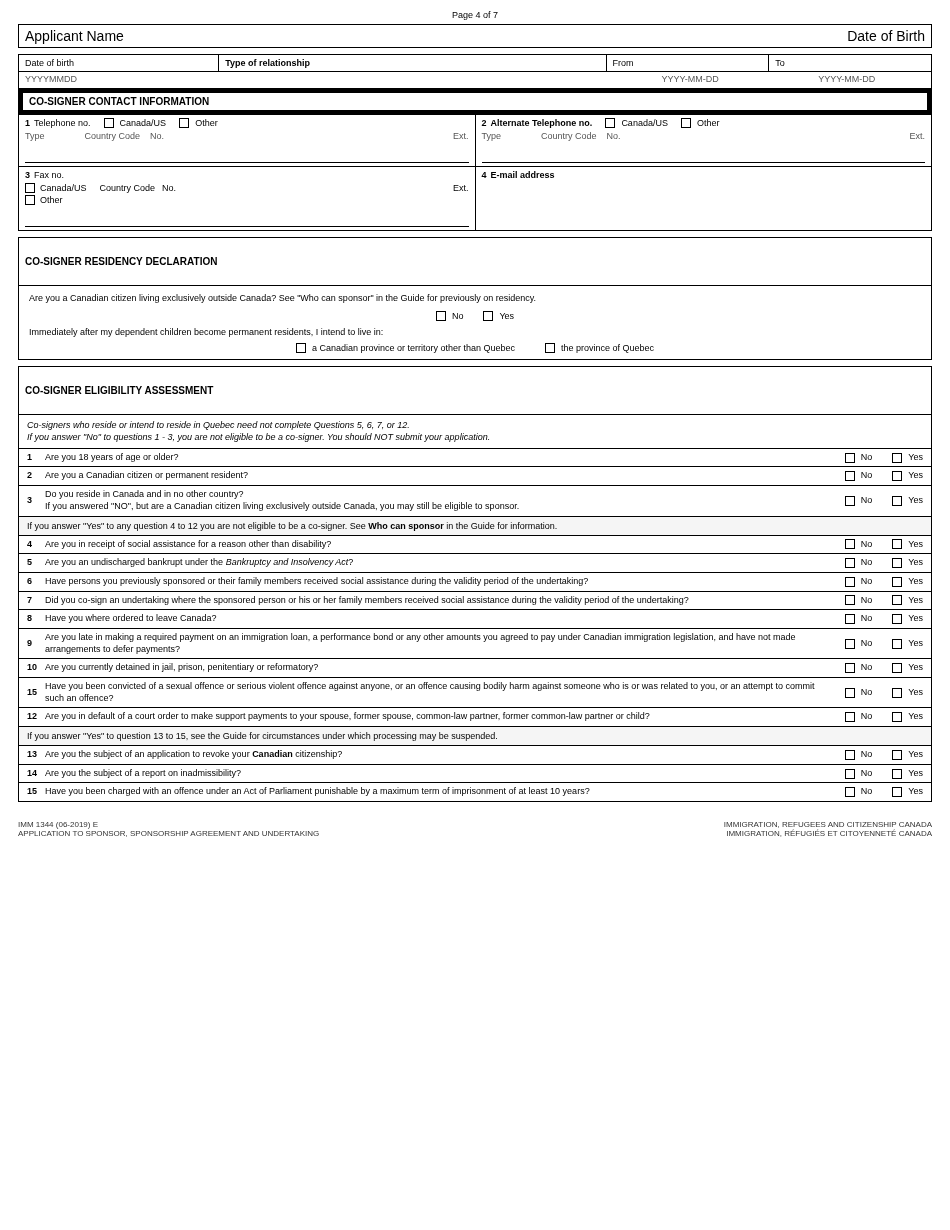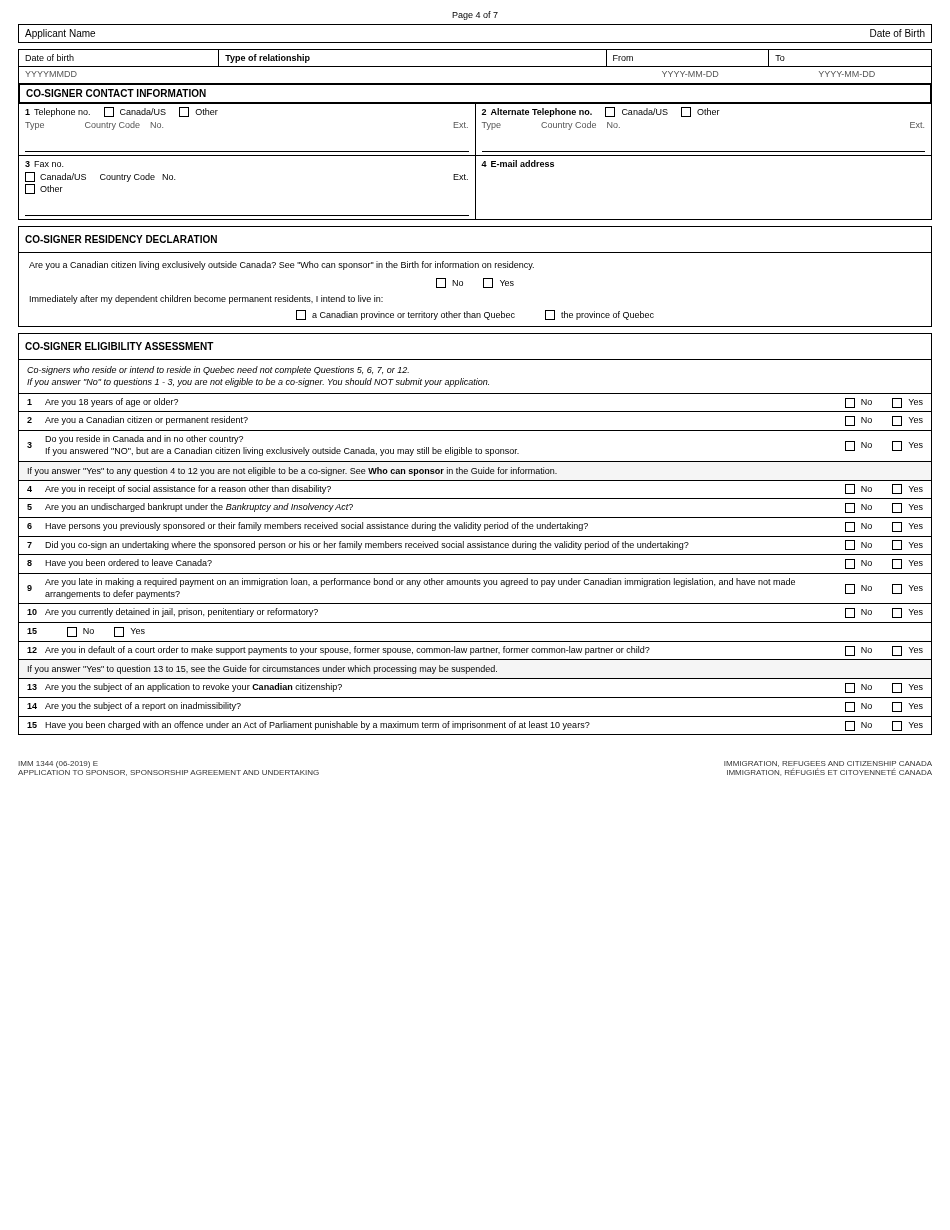--- a/index.html
+++ b/index.html
@@ -17,21 +17,21 @@
       justify-content: center;
       font-size: 9px;
       margin-bottom: 4px;
     }
     .applicant-header {
       display: flex;
       justify-content: space-between;
       border: 1px solid #000;
       padding: 3px 6px;
       margin-bottom: 6px;
-      font-size: 10px;
+      font-size: 14px;
     }
     .relationship-row {
       border: 1px solid #000;
       border-bottom: none;
     }
     .relationship-row-inner {
       display: flex;
       border-bottom: 1px solid #000;
     }
     .rel-cell {
@@ -66,21 +66,21 @@
     .to-placeholder {
       font-size: 9px;
       color: #555;
       flex: 1.2;
       text-align: center;
     }
     
     .section-title {
       font-size: 10px;
       font-weight: bold;
-      border: 2px solid #000000;
+      border: 5px solid #000000;
       padding: 3px 6px;
       background: #fff;
     }
     
     .contact-section {
       border: 1px solid #000;
       border-top: none;
       margin-bottom: 6px;
     }
     .contact-row {
@@ -214,30 +214,30 @@
       background: #f5f5f5;
       padding: 4px 8px;
       font-size: 9px;
       border-bottom: 1px solid #000;
     }
     .italic { font-style: italic; }
     .bold { font-weight: bold; }
     .footer {
       display: flex;
       justify-content: space-between;
-      margin-top: 24px;
+      margin-top: 18px;
       font-size: 8px;
       color: #333;
     }
     .footer-right { text-align: right; }
     .section-title-bar {
       font-size: 10px;
       font-weight: bold;
       border: 1px solid #000;
-      padding: 7px 6px;
+      padding: 18px 6px;
       background: #fff;
       margin-top: 6px;
     }
   </style>
 </head>
 <body>
 
 <div class="page-header">
   <span>Page 4 of 7</span>
 </div>
@@ -357,21 +357,21 @@
     </div>
   </div>
 </div>
 
 <div class="section-title-bar">
   <span>CO-SIGNER RESIDENCY DECLARATION</span>
 </div>
 
 <div class="residency-section">
   <div class="residency-question">
-    <span>Are you a Canadian citizen living exclusively outside Canada?  See "Who can sponsor" in the Birth for information on residency.</span>
+    <span>Are you a Canadian citizen living exclusively outside Canada?  See "Who can sponsor" in the Guide for previously on residency.</span>
   </div>
   <div class="residency-yn">
     <div class="yn-item">
       <span class="checkbox-inline"></span>
       <span>No</span>
     </div>
     <div class="yn-item">
       <span class="checkbox-inline"></span>
       <span>Yes</span>
     </div>
@@ -509,21 +509,21 @@
       </div>
       <div class="yn-item">
         <span class="checkbox-inline"></span>
         <span>Yes</span>
       </div>
     </div>
   </div>
 
   <div class="eligibility-row">
     <span class="eligibility-num">8</span>
-    <span class="eligibility-text">Have you been ordered to leave Canada?</span>
+    <span class="eligibility-text">Have you where ordered to leave Canada?</span>
     <div class="eligibility-yn">
       <div class="yn-item">
         <span class="checkbox-inline"></span>
         <span>No</span>
       </div>
       <div class="yn-item">
         <span class="checkbox-inline"></span>
         <span>Yes</span>
       </div>
     </div>
@@ -554,20 +554,21 @@
       </div>
       <div class="yn-item">
         <span class="checkbox-inline"></span>
         <span>Yes</span>
       </div>
     </div>
   </div>
 
   <div class="eligibility-row">
     <span class="eligibility-num">15</span>
+    <span class="eligibility-text">Have you been convicted of a sexual offence or serious violent offence against anyone, or an offence causing bodily harm against someone who is or was related to you, or an attempt to commit such an offence?</span>
     <div class="eligibility-yn">
       <div class="yn-item">
         <span class="checkbox-inline"></span>
         <span>No</span>
       </div>
       <div class="yn-item">
         <span class="checkbox-inline"></span>
         <span>Yes</span>
       </div>
     </div>

